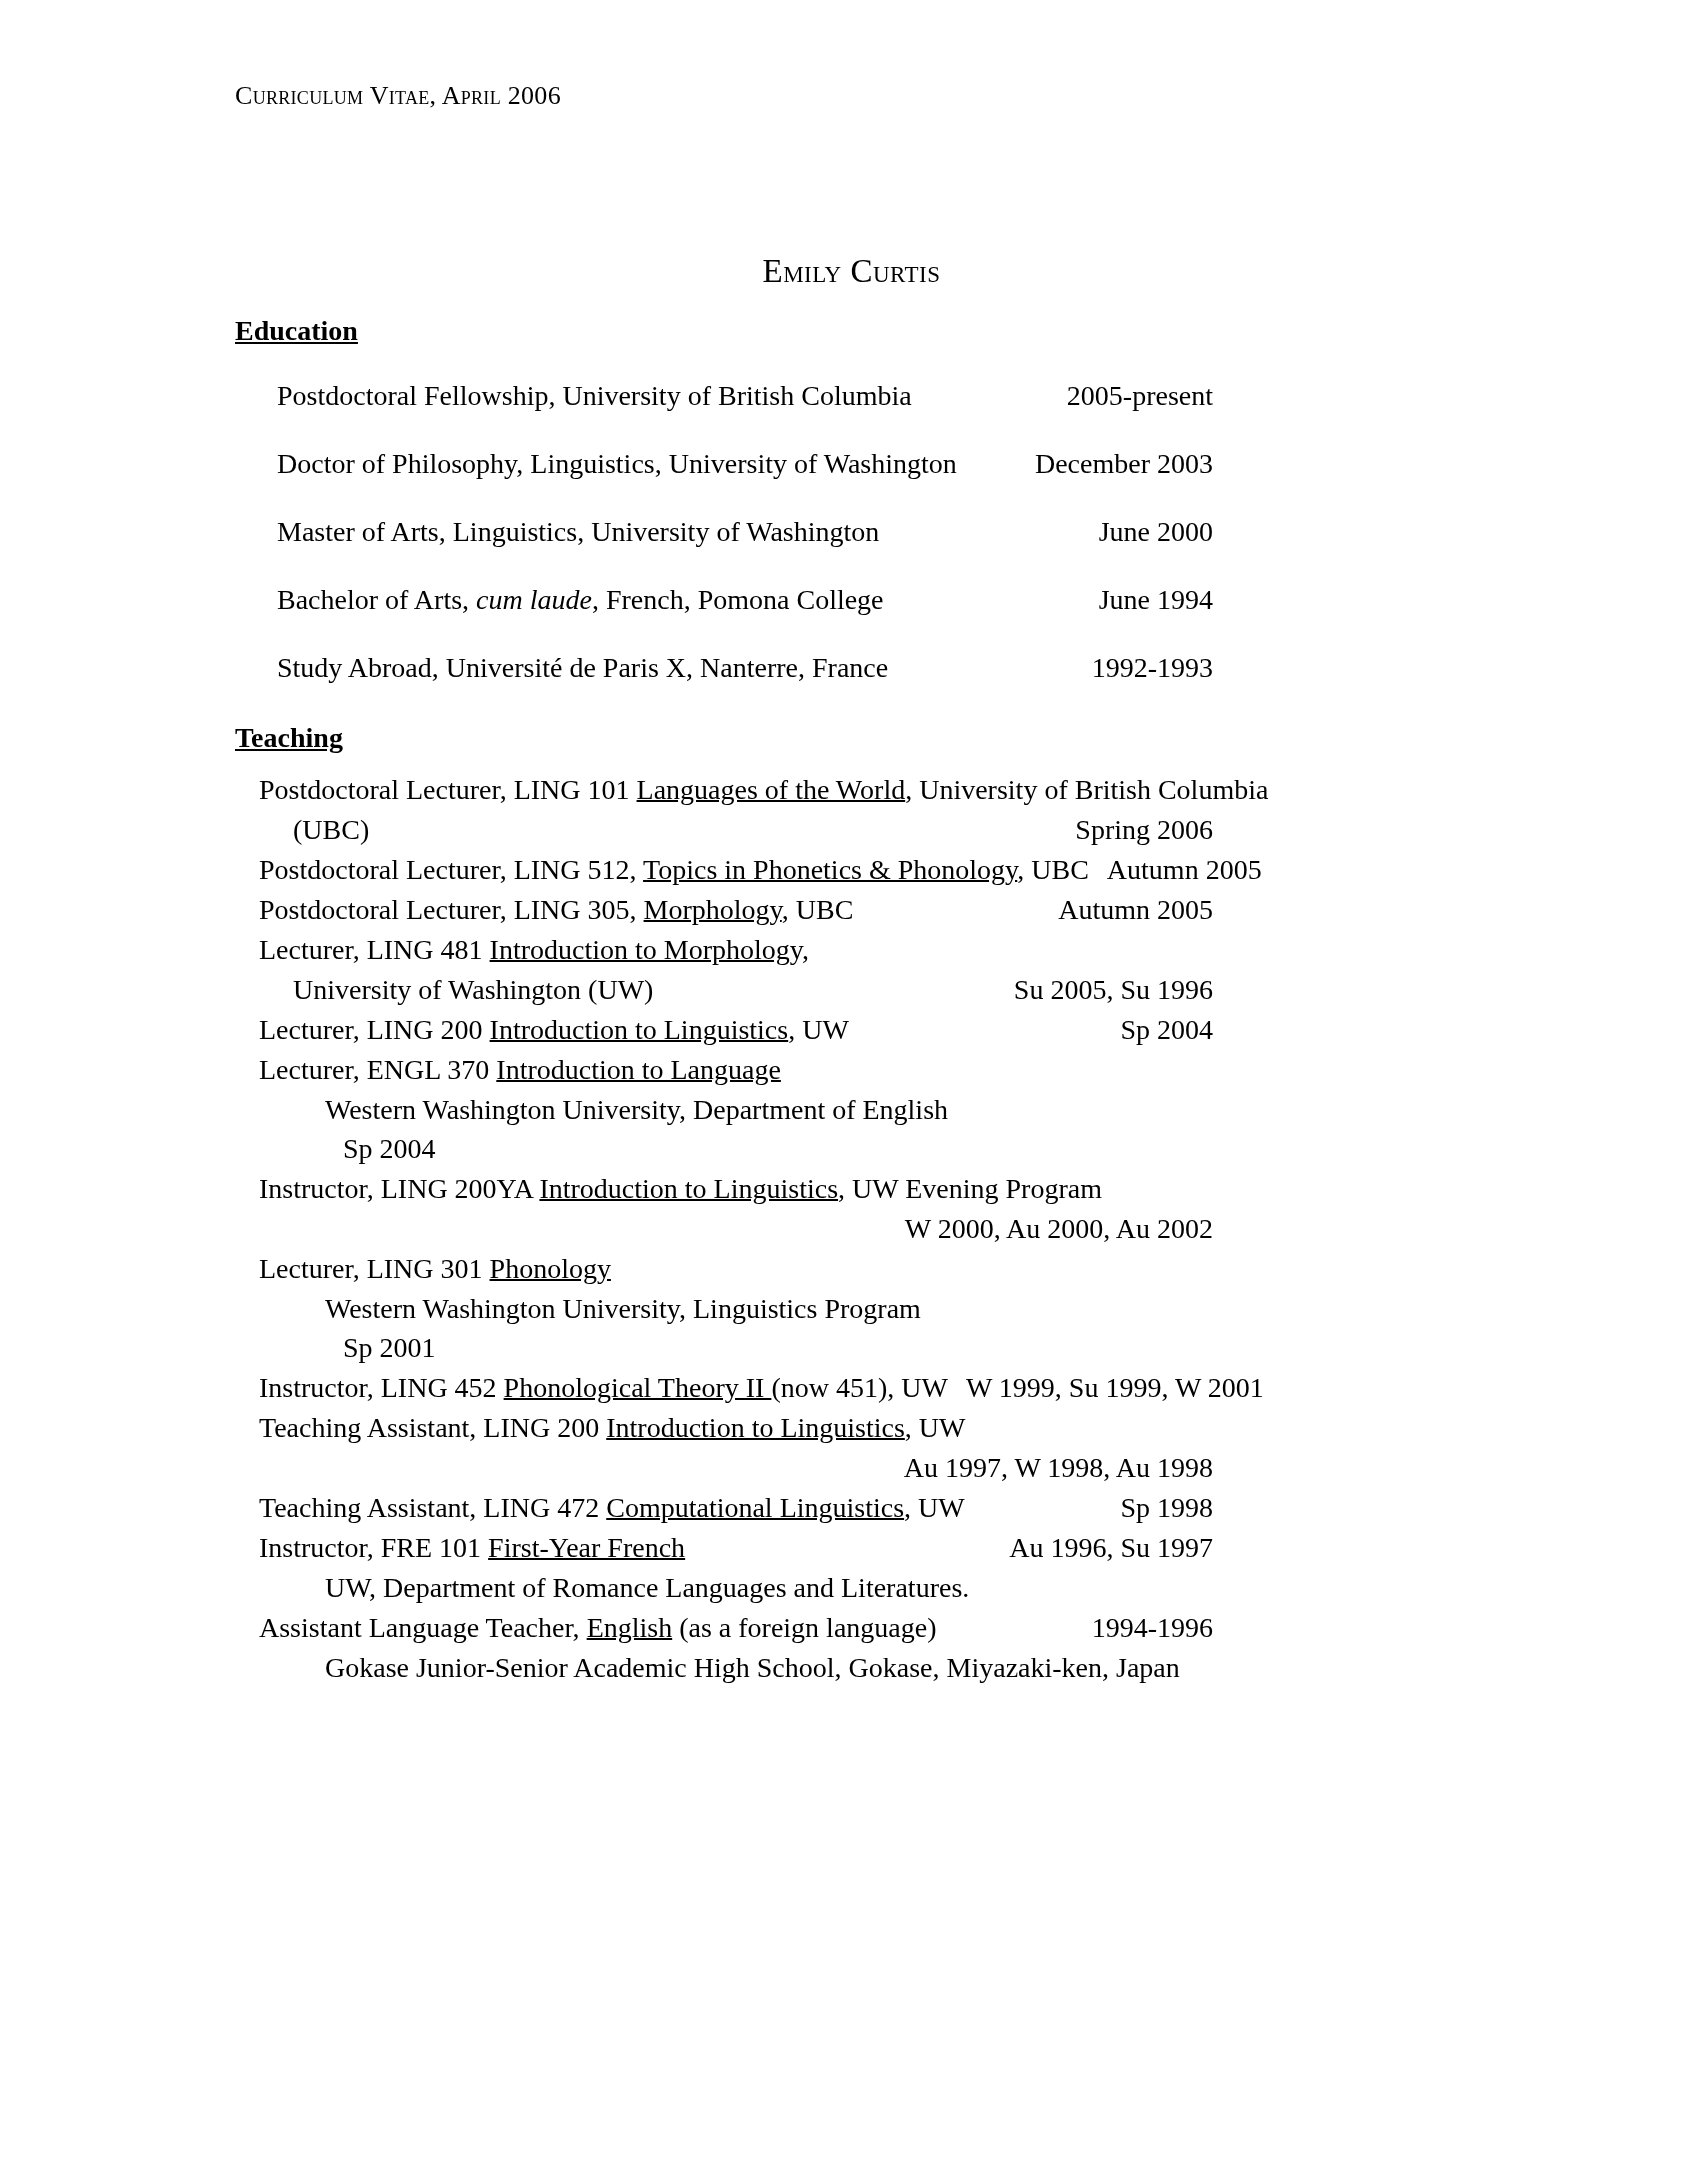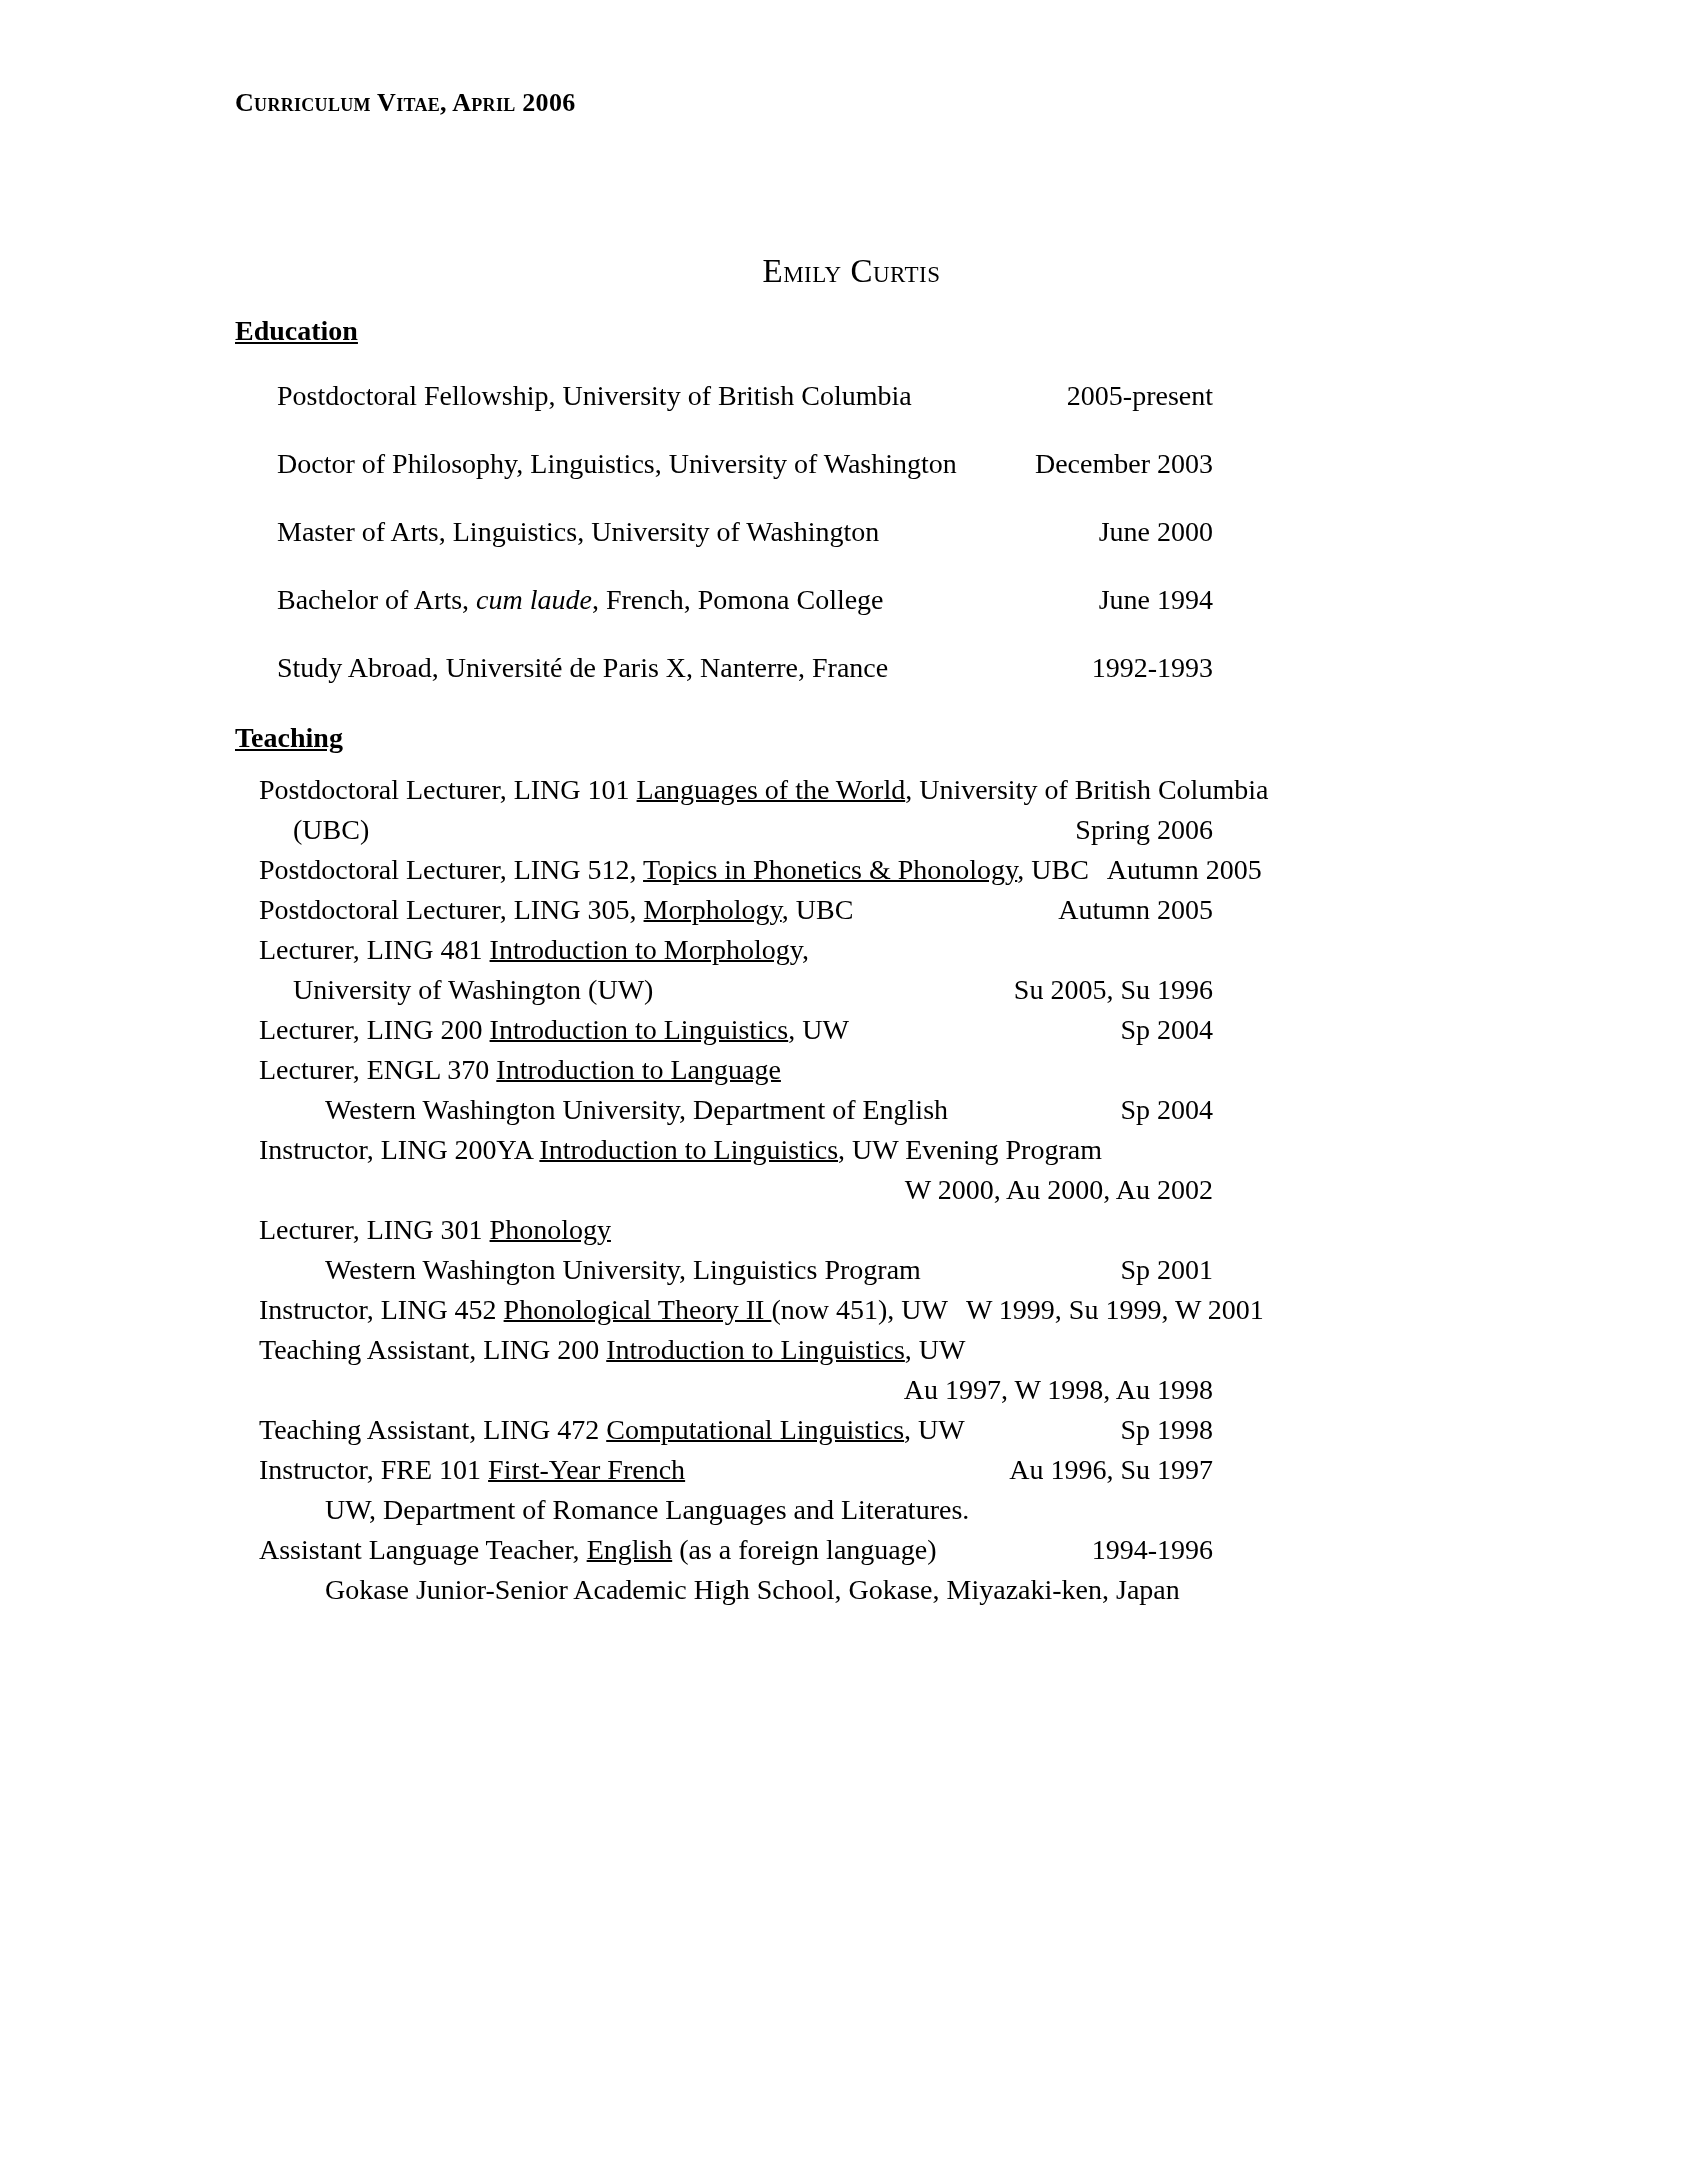--- a/index.html
+++ b/index.html
@@ -20,22 +20,22 @@
     width: 1683px;
     height: 2178px;
     padding: 0;
     box-sizing: border-box;
   }
 
   
   .running-header {
     position: absolute;
     left: 235px;
-    top: 88px;
-    font-weight: bold;
+    top: 81px;
+    font-weight: normal;
     font-size: 26px;
     font-variant: small-caps;
     letter-spacing: 0.3px;
   }
 
   
   .doc-title {
     position: absolute;
     left: 0;
     right: 0;
@@ -89,21 +89,21 @@
   .entry-row .right {
     white-space: pre;
     text-align: left;
     padding-left: 18px;
   }
 
   
   .ind-edu .entry-row { padding-left: 277px; }
   .ind-teach .entry-row { padding-left: 259px; }
   .ind-sub .entry-row { padding-left: 293px; }
-  .ind-sub2 .entry-row { padding-left: 325px; }
+  .ind-sub2 .entry-row { padding-left: 325px; flex-direction: column; }
   .ind-dateonly .entry-row { padding-left: 259px; }
 
   
   .sp-edu { margin-bottom: 1px; margin-top: 29px; }
   .sp-teach { margin-bottom: 1px; }
 
   .u { text-decoration: underline; text-underline-offset: 1px; }
   .it { font-style: italic; }
 </style>
 </head>

